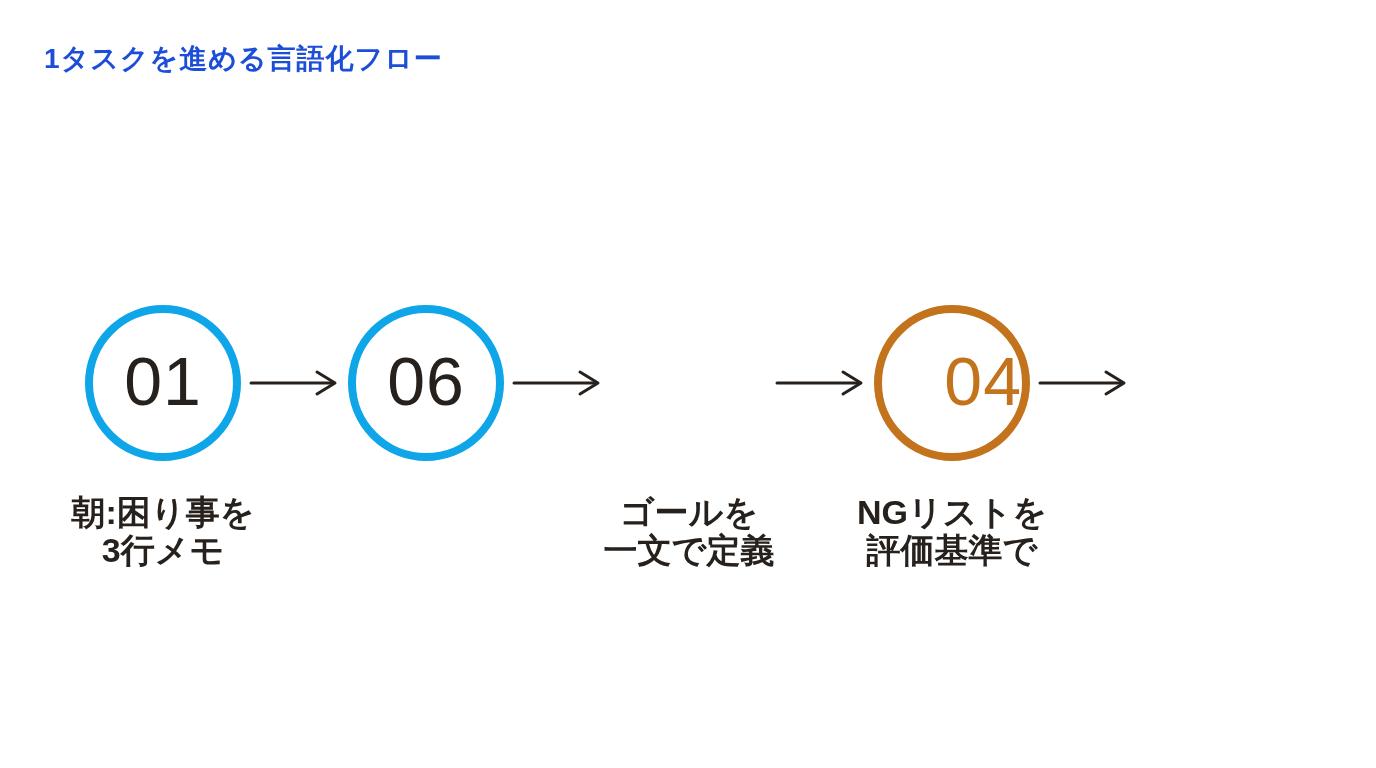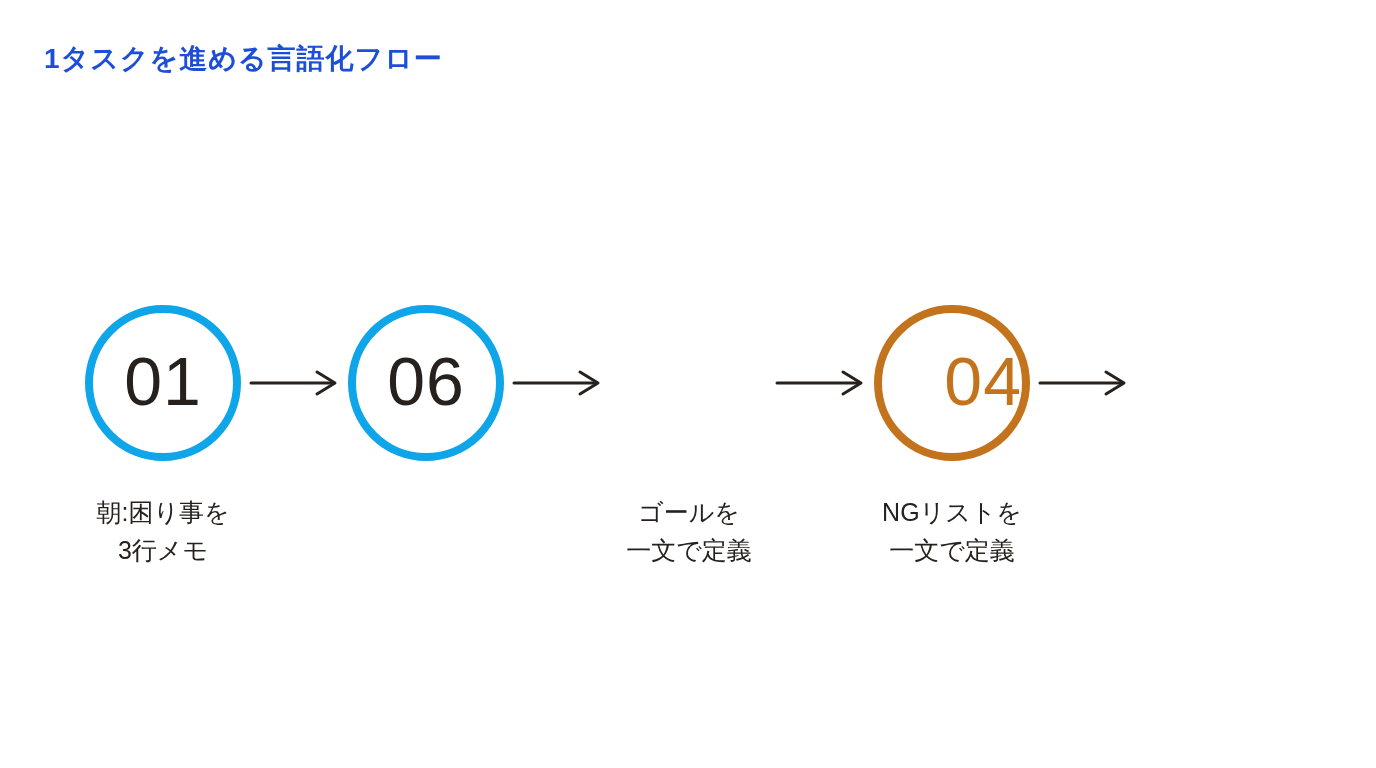--- a/index.html
+++ b/index.html
@@ -60,22 +60,22 @@
   }
   .step.accent .circle { border-color: #c2731c; justify-content: flex-end; }
   .step.accent .num { color: #c2731c; }
   .label {
     position: absolute;
     top: 188px;
     left: 50%;
     transform: translateX(-50%);
     width: 260px;
     text-align: center;
-    font-size: 25px;
-    font-weight: 400;
+    font-size: 34px;
+    font-weight: 700;
     line-height: 38px;
     color: #26211c;
     white-space: pre-line;
   }
   .arrow {
     flex: 0 0 auto;
     width: 107px;
     height: 44px;
     margin-top: 56px;
   }
@@ -127,21 +127,21 @@
     <svg class="arrow" viewBox="0 0 107 44">
       <line x1="10" y1="22" x2="92" y2="22"></line>
       <polyline points="76,11 94,22 76,33"></polyline>
     </svg>
 
     <div class="step accent">
       <div class="circle">
         <span class="num">04</span>
       </div>
       <div class="label">NGリストを
-一文で定義</div>
+評価基準で</div>
     </div>
 
     <svg class="arrow" viewBox="0 0 107 44">
       <line x1="10" y1="22" x2="92" y2="22"></line>
       <polyline points="76,11 94,22 76,33"></polyline>
     </svg>
 
 
   </div>
 </div>

